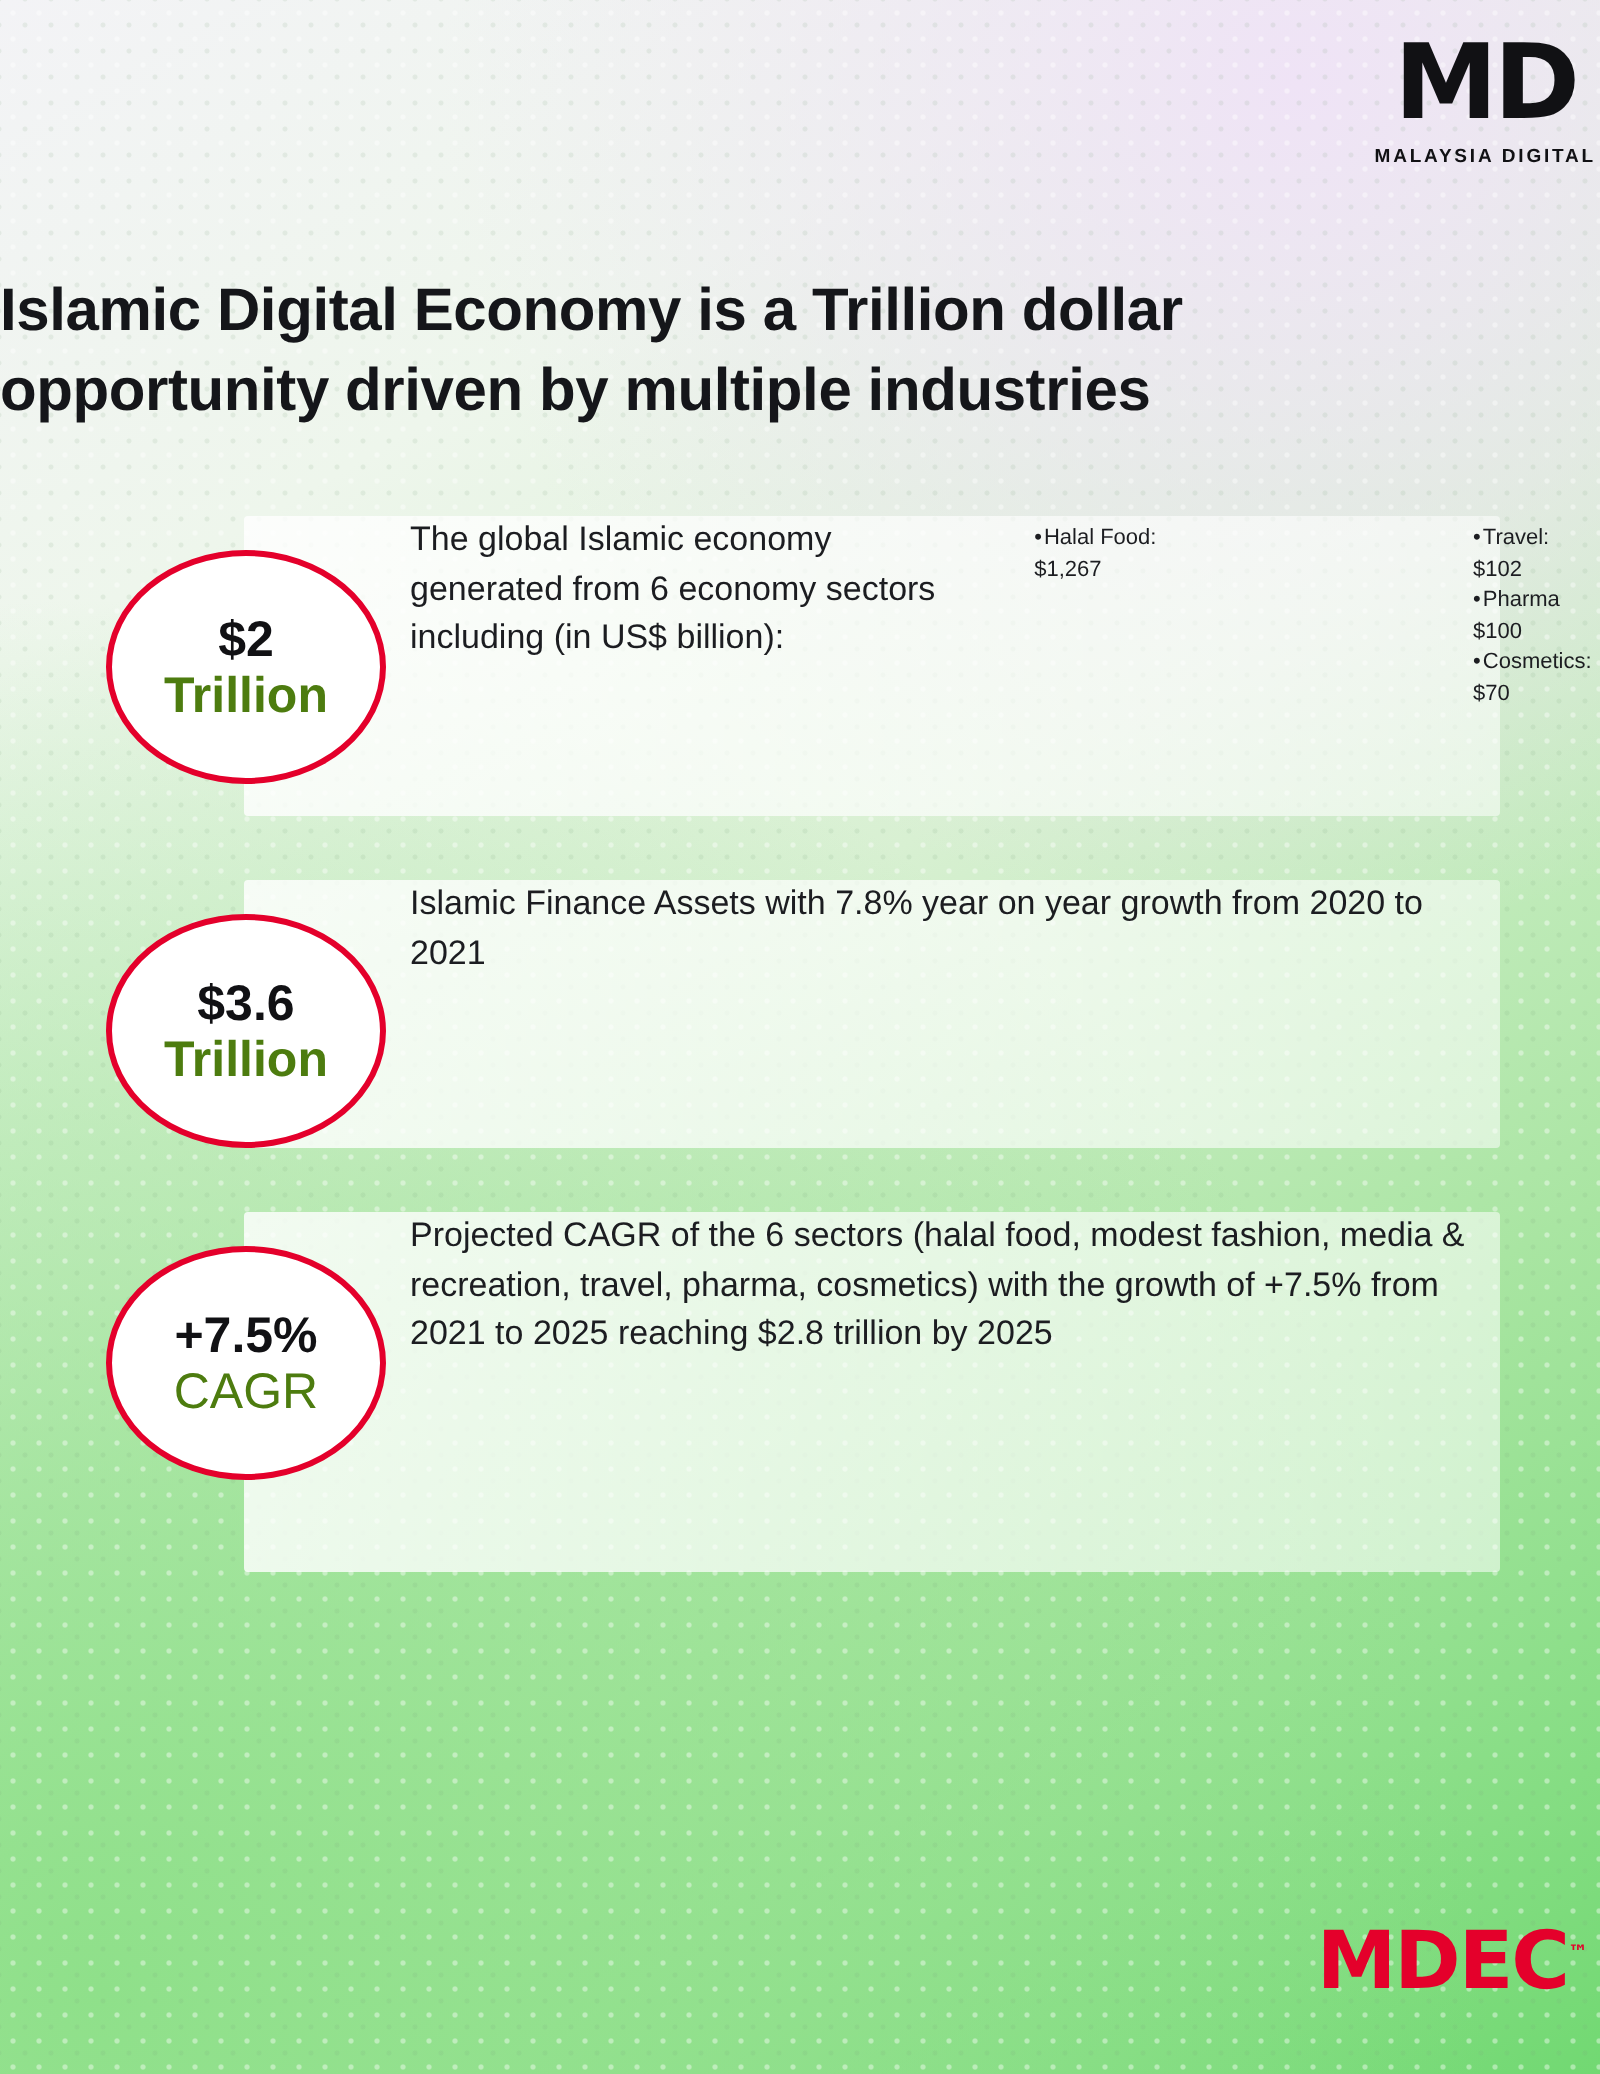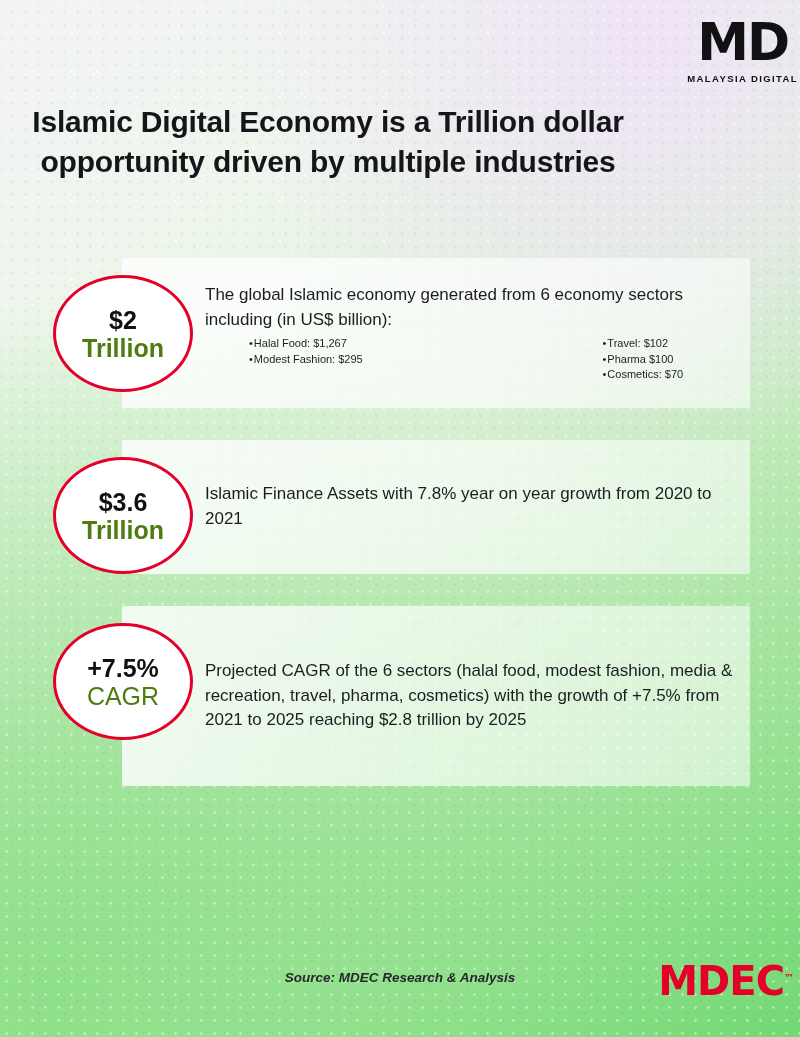--- a/index.html
+++ b/index.html
@@ -66,24 +66,24 @@
     margin-top: 5px;
     font-size: 9.5px;
     letter-spacing: 1.4px;
     font-weight: bold;
     color: #111114;
   }
 
   
   .title {
     position: absolute;
-    top: 102px;
+    top: 136px;
     left: 0;
     width: 656px;
-    text-align: center;
+    text-align: left;
     font-size: 30px;
     line-height: 1.33;
     font-weight: bold;
     color: #15161a;
     letter-spacing: -0.2px;
     z-index: 3;
   }
 
   
   .rows {
@@ -137,21 +137,21 @@
   }
   .badge.light .b-line2 { font-weight: normal; }
 
   .row .body {
     position: absolute;
     left: 205px;
     top: 0;
     width: 535px;
     height: 100%;
     display: flex;
-    flex-direction: column;
+    flex-direction: row;
     justify-content: center;
     z-index: 3;
   }
   .body p {
     margin: 0;
     font-size: 17px;
     line-height: 1.45;
     color: #1c1d21;
   }
   .bullets {
@@ -225,21 +225,20 @@
       <div class="badge">
         <div class="b-line1">$2</div>
         <div class="b-line2">Trillion</div>
       </div>
       <div class="body">
         <p>The global Islamic economy generated from 6 economy sectors including (in US$ billion):</p>
         <div class="bullets">
           <div class="col left">
             <ul>
               <li>Halal Food: $1,267</li>
-              <li>Modest Fashion: $295</li>
             </ul>
           </div>
           <div class="col right">
             <ul>
               <li>Travel: $102</li>
               <li>Pharma $100</li>
               <li>Cosmetics: $70</li>
             </ul>
           </div>
         </div>
@@ -263,19 +262,18 @@
         <div class="b-line1">+7.5%</div>
         <div class="b-line2">CAGR</div>
       </div>
       <div class="body">
         <p>Projected CAGR of the 6 sectors (halal food, modest fashion, media &amp; recreation, travel, pharma, cosmetics) with the growth of +7.5% from 2021 to 2025 reaching $2.8 trillion by 2025</p>
       </div>
     </div>
 
   </div>
 
-  <div class="source">Source: MDEC Research &amp; Analysis</div>
 
   <div class="mdec-logo">
     <span>MDEC</span><span class="tm">™</span>
   </div>
 
 </div>
 
 </body></html>

